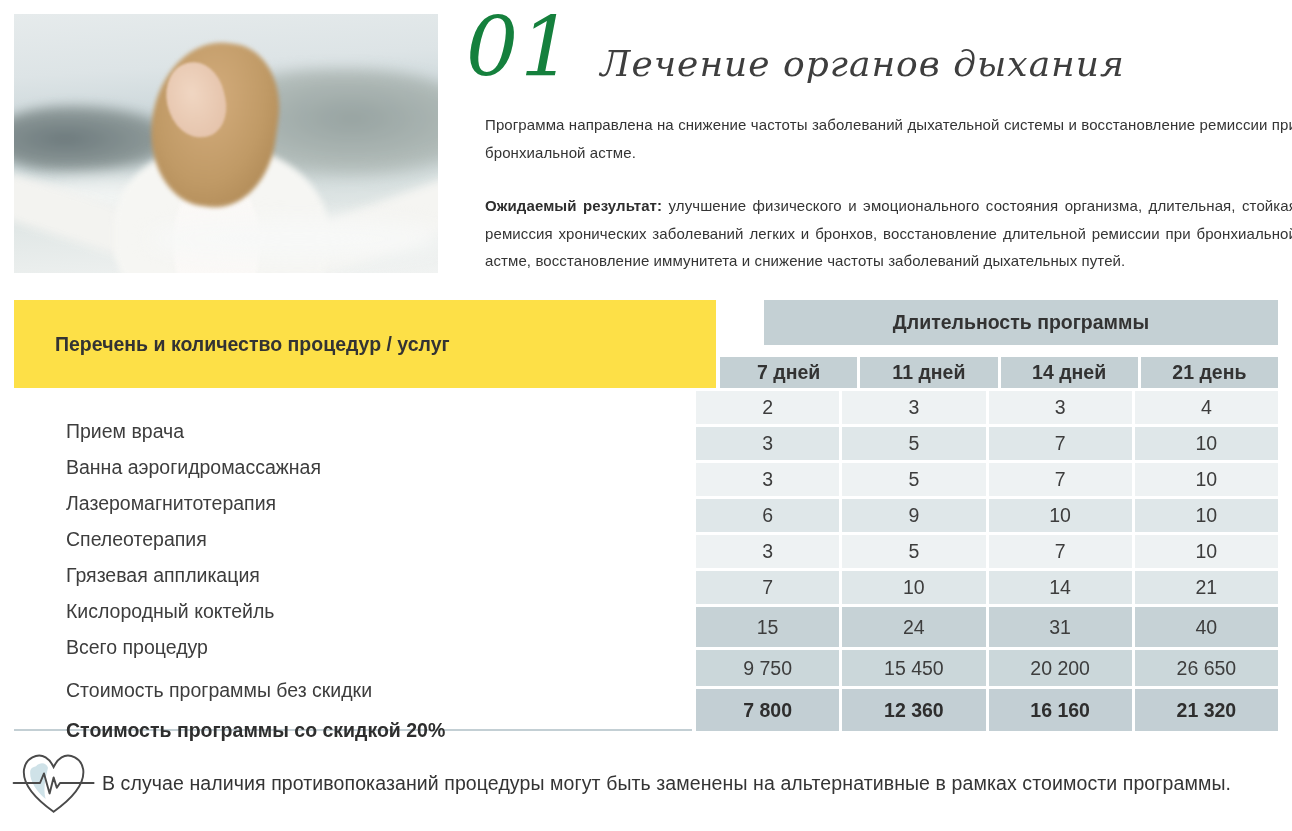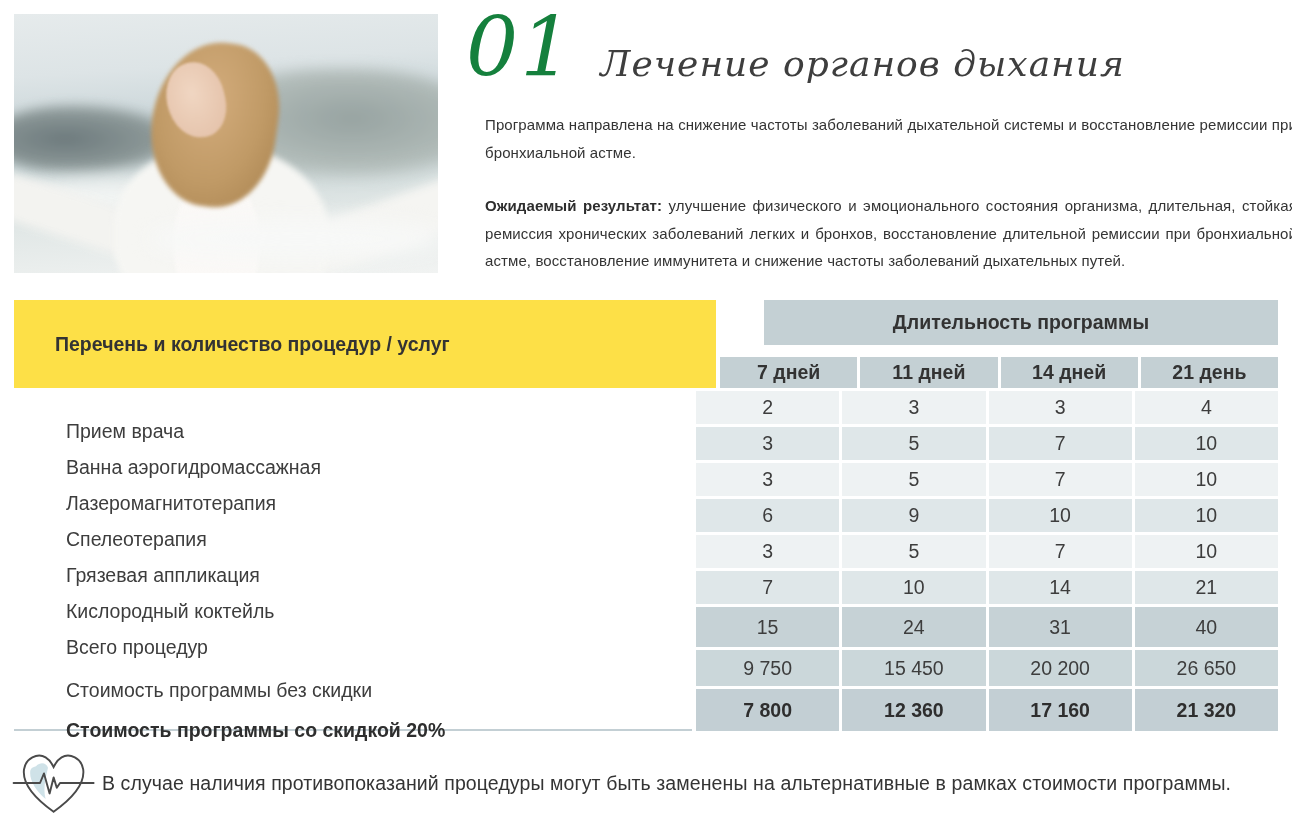--- a/index.html
+++ b/index.html
@@ -201,21 +201,21 @@
       <div class="v">20 200</div>
       <div class="v">26 650</div>
     </div>
   </div>
 
   <div class="trow r-disc">
     <div class="lbl">Стоимость программы со скидкой 20%</div>
     <div class="vals">
       <div class="v">7 800</div>
       <div class="v">12 360</div>
-      <div class="v">17 160</div>
+      <div class="v">16 160</div>
       <div class="v">21 320</div>
     </div>
   </div>
 </div>
 
 <div class="footnote">
   <svg width="84" height="78" viewBox="0 0 105 96" aria-hidden="true">
     <path d="M30,27 C36,21 43,23 45,29 C41,45 39,57 42,68 C29,57 21,43 23,32 C24,29 26,28 30,27 Z" fill="#cfe2e8" stroke="none"></path>
     <path d="M52,84 C24,64 13,46 15,31 C17,17 32,10 42,16 C47,19 50,24 52,28 C54,24 57,19 62,16 C72,10 87,17 89,31 C91,46 80,64 52,84 Z" fill="none" stroke="#4a4a4a" stroke-width="2.4"></path>
     <path d="M2,48 L35,48 L40,36 L47,61 L52,41 L56,54 L60,48 L102,48" fill="none" stroke="#4a4a4a" stroke-width="2.4" stroke-linejoin="round" stroke-linecap="round"></path>

